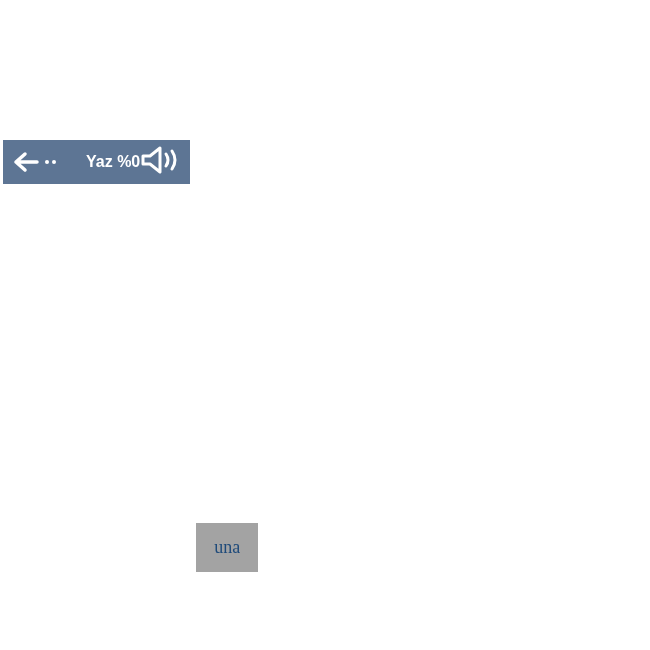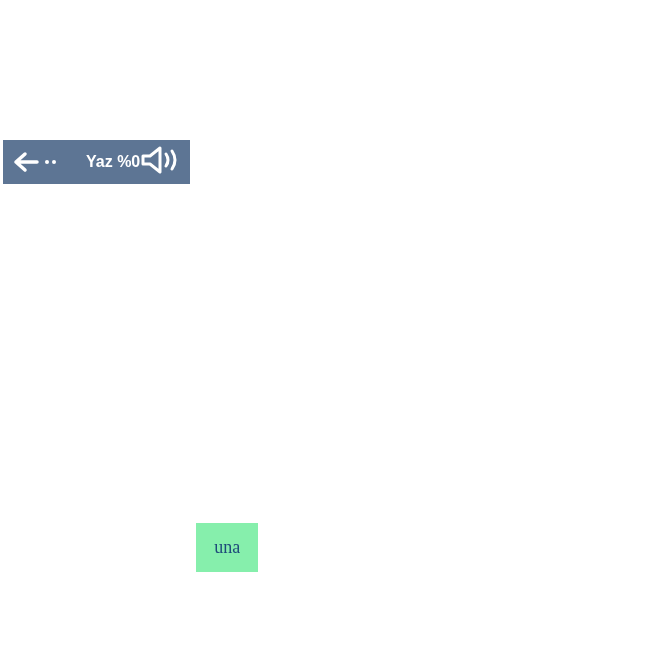--- a/index.html
+++ b/index.html
@@ -57,21 +57,21 @@
     }
     .word-row {
       position: absolute;
       bottom: 0;
       left: 0;
       display: flex;
       gap: 6px;
       padding: 0 6px 4px 6px;
     }
     .word-chip {
-      background: #86efac;
+      background: #a3a3a3;
       color: #1e4a7a;
       font-family: Georgia, 'Times New Roman', serif;
       font-size: 18px;
       padding: 14px 18px;
       display: flex;
       align-items: center;
       justify-content: center;
       min-width: 60px;
     }
     .answer-bar {

